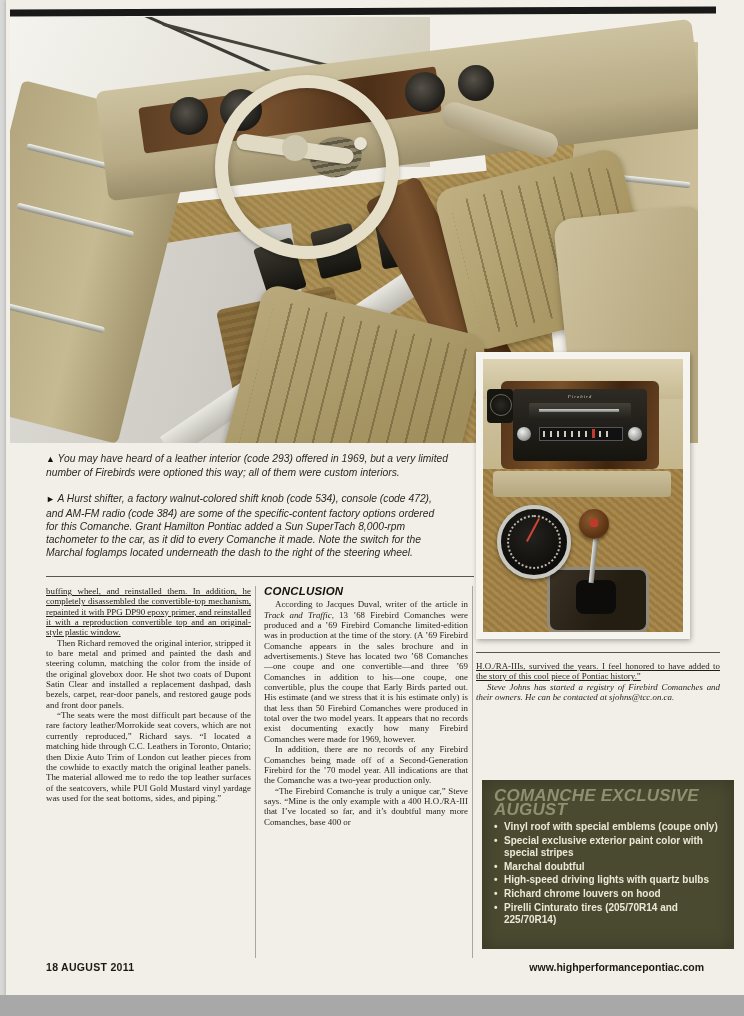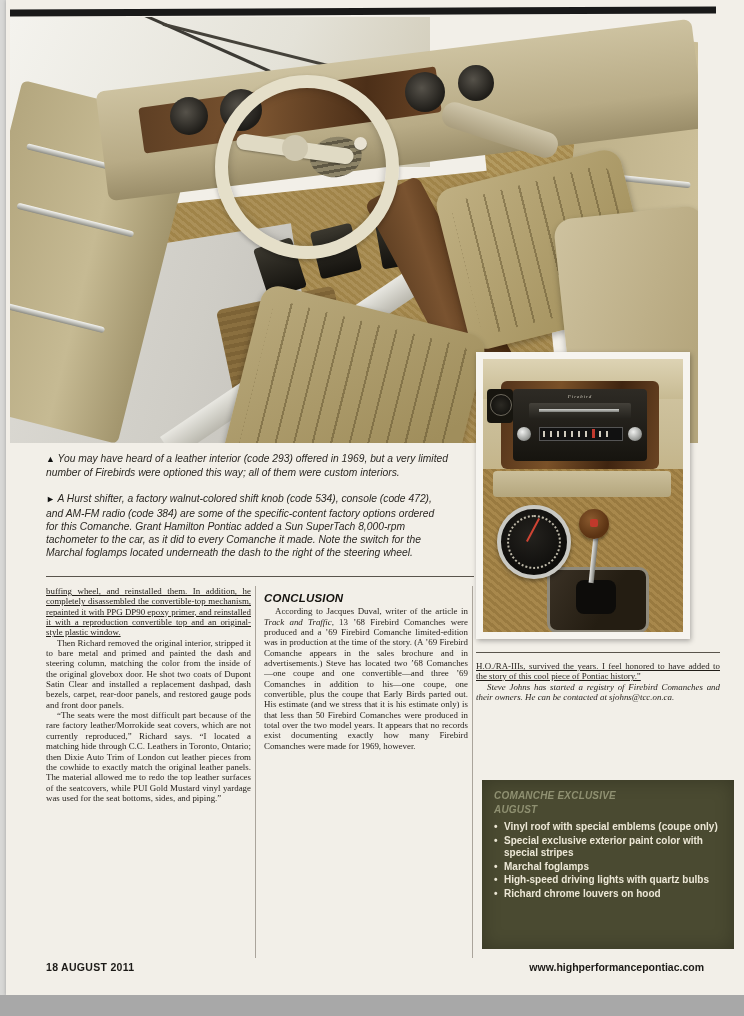--- a/index.html
+++ b/index.html
@@ -101,21 +101,21 @@
     background:radial-gradient(circle at 40% 35%,#8a5a2e,#5b3313 65%);box-shadow:0 2px 3px rgba(0,0,0,.4);}
   .in-shiftknob .dot{position:absolute;left:11px;top:10px;width:8px;height:8px;border-radius:2px;background:#c0392b;}
   .in-stick{position:absolute;left:108px;top:178px;width:5px;height:46px;background:linear-gradient(to right,#e8e8e4,#7a7a74);transform:rotate(6deg);}
   .in-plate{position:absolute;left:64px;top:208px;width:96px;height:60px;border-radius:10px;
     background:linear-gradient(120deg,#3a3125,#241d12 60%);border:3px solid #8f8a7c;}
   .in-boot{position:absolute;left:26px;top:10px;width:40px;height:34px;border-radius:8px;background:#0d0c0a;}
 
   
   .sidebar-box{position:absolute;left:476px;top:780px;width:252px;height:169px;
     background:#4a4a31;padding:9px 12px 0 12px;box-sizing:border-box;box-shadow:inset 0 0 18px rgba(0,0,0,.25);}
-  .sb-head{font-weight:bold;font-style:italic;font-size:10px;line-height:13.5px;color:#8f9071;letter-spacing:.2px;margin:0;}
+  .sb-head{font-weight:bold;font-style:italic;font-size:17px;line-height:13.5px;color:#8f9071;letter-spacing:.2px;margin:0;}
   .sb-list{margin:5px 0 0 0;padding:0;list-style:none;}
   .sb-list li{font-size:10px;line-height:12.6px;font-weight:bold;color:#ece7d6;
     padding-left:10px;position:relative;margin-bottom:1px;}
   .sb-list li::before{content:"•";position:absolute;left:0;top:0;color:#ece7d6;}
 
   
   .footer{position:absolute;left:40px;top:961px;width:674px;font-size:10.5px;font-weight:bold;color:#1c1a17;}
   .footer .left{position:absolute;left:0;top:0;letter-spacing:.3px;}
   .footer .right{position:absolute;right:16px;top:0;}
 </style>
@@ -208,40 +208,43 @@
   </div>
 
   <div class="rule" style="left:40px;top:576px;width:428px;"></div>
 
   <div class="col" style="left:40px;width:205px;">
     <p class="noindent">buffing wheel, and reinstalled them. In addition, he completely disassembled the convertible-top mechanism, repainted it with PPG DP90 epoxy primer, and reinstalled it with a reproduction convertible top and an original-style plastic window.</p>
     <p>Then Richard removed the original interior, stripped it to bare metal and primed and painted the dash and steering column, matching the color from the inside of the original glovebox door. He shot two coats of Dupont Satin Clear and installed a replacement dashpad, dash bezels, carpet, rear-door panels, and restored gauge pods and front door panels.</p>
     <p>“The seats were the most difficult part because of the rare factory leather/Morrokide seat covers, which are not currently reproduced,” Richard says. “I located a matching hide through C.C. Leathers in Toronto, Ontario; then Dixie Auto Trim of London cut leather pieces from the cowhide to exactly match the original leather panels. The material allowed me to redo the top leather surfaces of the seatcovers, while PUI Gold Mustard vinyl yardage was used for the seat bottoms, sides, and piping.”</p>
   </div>
   <div class="col-div" style="left:249px;"></div>
-  <div class="col" style="left:258px;width:204px;margin-top:7px;">
+  <div class="col" style="left:258px;width:204px;">
     <h3 class="conclusion-head">CONCLUSION</h3>
     <p><span>According to Jacques Duval, writer of the article in </span><i>Track and Traffic</i><span>, 13 ’68 Firebird Comanches were produced and a ’69 Firebird Comanche limited-edition was in production at the time of the story. (A ’69 Firebird Comanche appears in the sales brochure and in advertisements.) Steve has located two ’68 Comanches—one coupe and one convertible—and three ’69 Comanches in addition to his—one coupe, one convertible, plus the coupe that Early Birds parted out. His estimate (and we stress that it is his estimate only) is that less than 50 Firebird Comanches were produced in total over the two model years. It appears that no records exist documenting exactly how many Firebird Comanches were made for 1969, however.</span></p>
+    <p>In addition, there are no records of any Firebird Comanches being made off of a Second-Generation Firebird for the ’70 model year. All indications are that the Comanche was a two-year production only.</p>
+    <p>“The Firebird Comanche is truly a unique car,” Steve says. “Mine is the only example with a 400 H.O./RA-III that I’ve located so far, and it’s doubtful many more Comanches, base 400 or</p>
   </div>
   <div class="col-div" style="left:466px;"></div>
 
   <div class="rule" style="left:470px;top:652px;width:244px;"></div>
   <div class="col" style="left:470px;top:661px;width:244px;height:112px;">
     <p class="noindent">H.O./RA-IIIs, survived the years. I feel honored to have added to the story of this cool piece of Pontiac history.”</p>
     <p class="registry">Steve Johns has started a registry of Firebird Comanches and their owners. He can be contacted at sjohns@tcc.on.ca.</p>
   </div>
 
   <div class="sidebar-box">
     <p class="sb-head"><span>COMANCHE EXCLUSIVE</span><br><span>AUGUST</span></p>
     <ul class="sb-list">
       <li>Vinyl roof with special emblems (coupe only)</li>
       <li>Special exclusive exterior paint color with special stripes</li>
-      <li>Marchal foglamps</li>
+      <li>Marchal doubtful</li>
       <li>High-speed driving lights with quartz bulbs</li>
       <li>Richard chrome louvers on hood</li>
+      <li>Pirelli Cinturato tires (205/70R14 and 225/70R14)</li>
     </ul>
   </div>
 
   <div class="footer">
     <span class="left">18  AUGUST 2011</span>
     <span class="right">www.highperformancepontiac.com</span>
   </div>
 
   <div class="page-curl"></div>
 </div>

